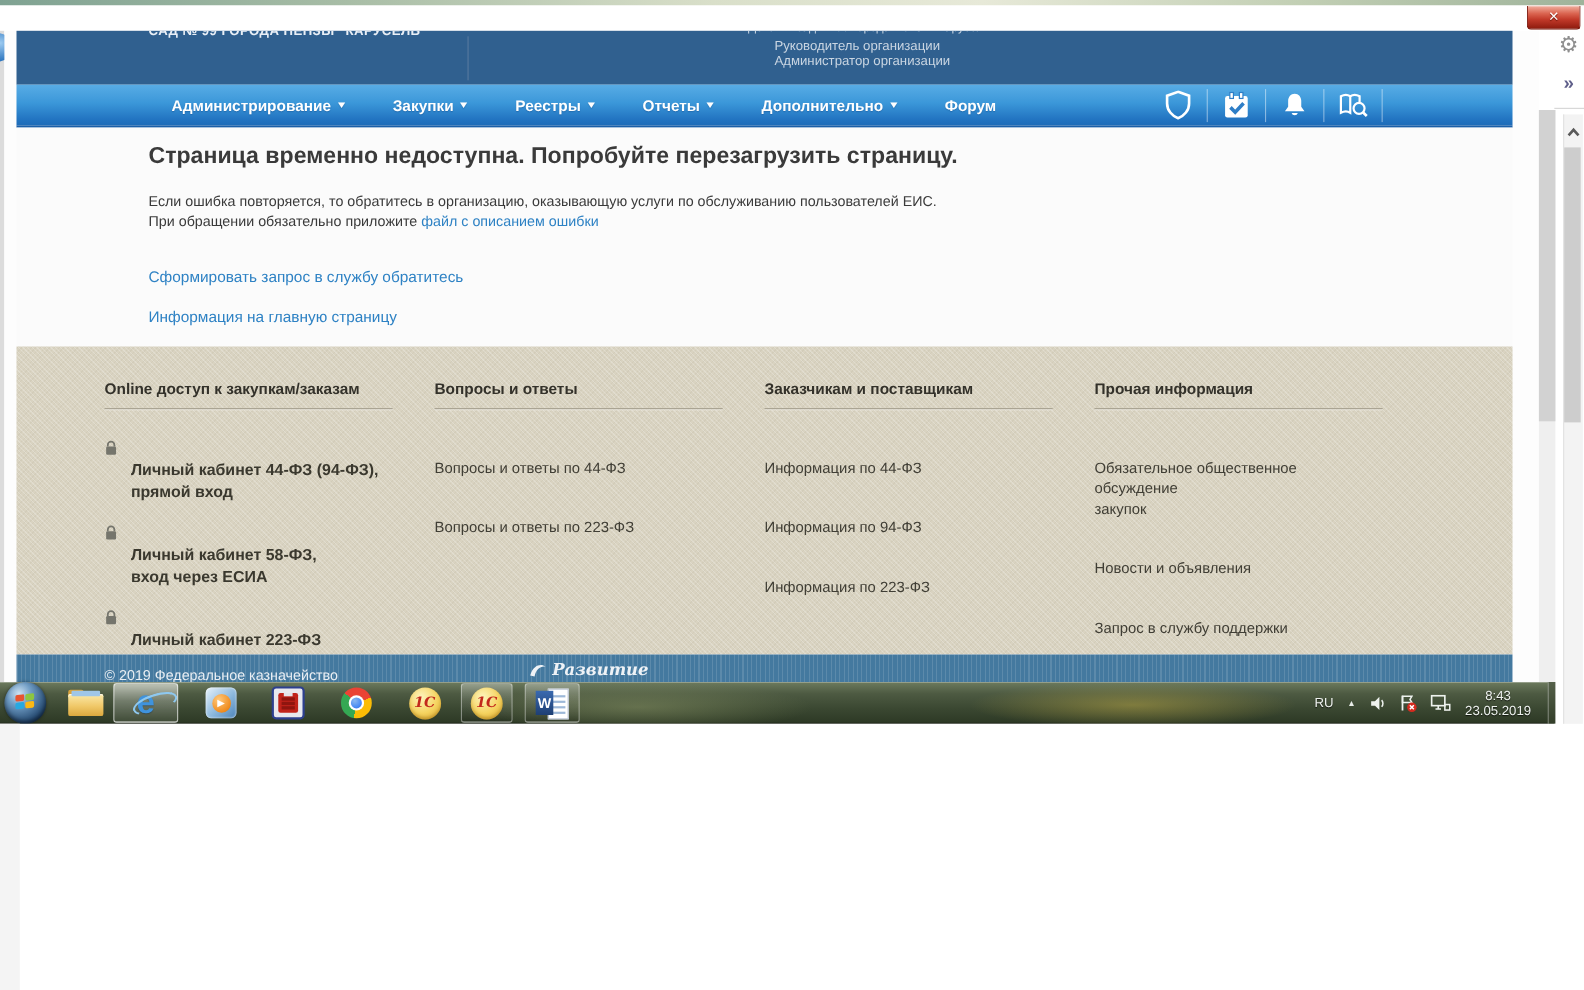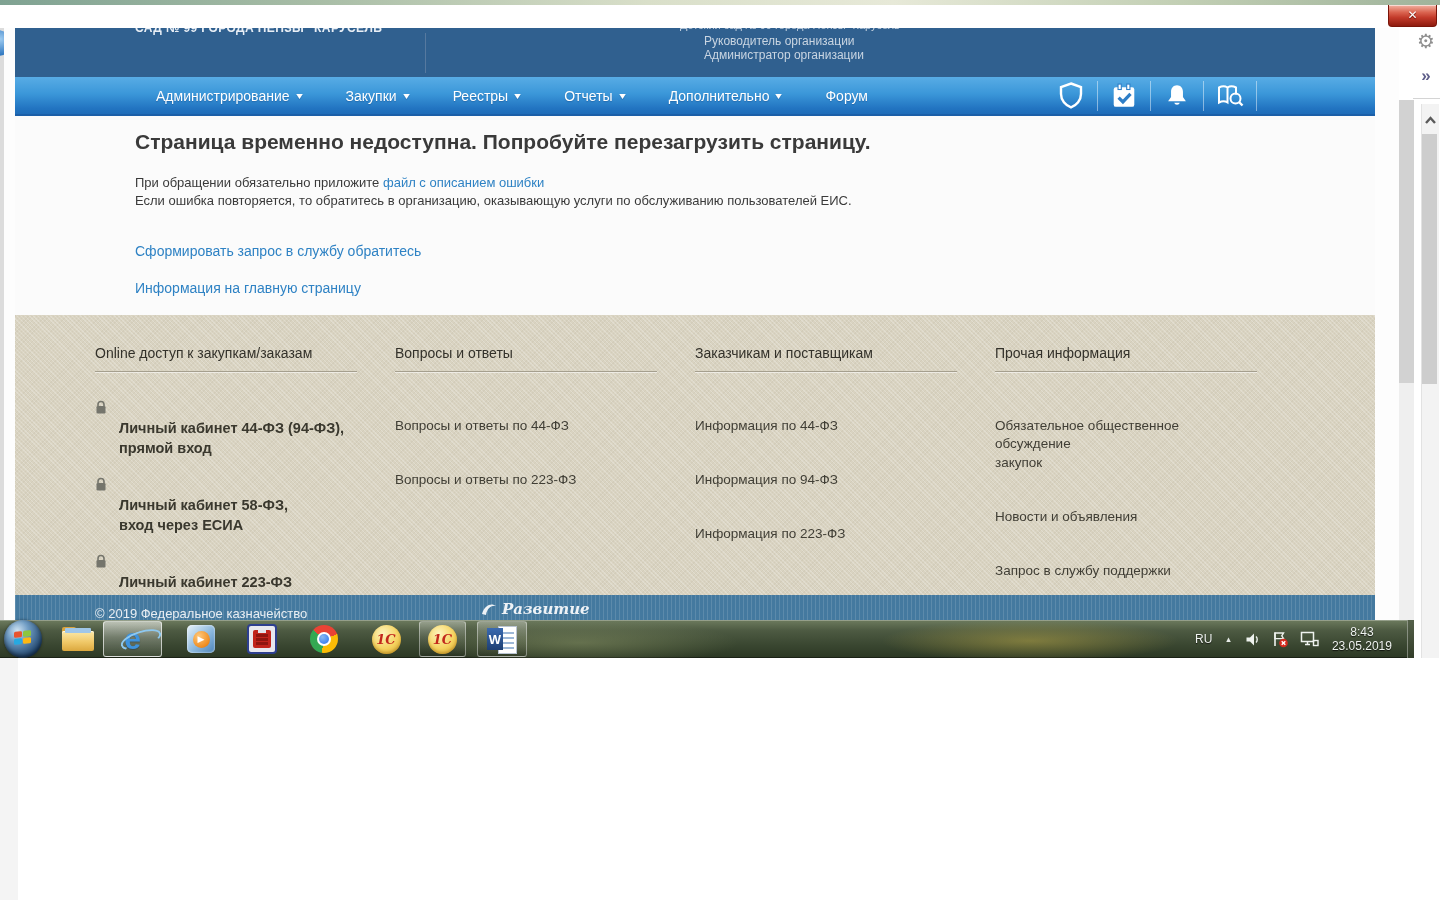--- a/index.html
+++ b/index.html
@@ -43,40 +43,40 @@
   #header-divider{position:absolute;left:410px;top:5px;width:1px;height:40px;background:#56799f;}
   #user-block{position:absolute;left:665px;top:0;width:560px;}
   #user-clip{height:7px;overflow:hidden;}
   #user-clip span{display:block;margin-top:-9px;color:#c4d2e1;font-size:11px;white-space:nowrap;}
   .user-role{color:#c9d5e2;font-size:12px;line-height:13.5px;margin-left:24px;}
 
   #nav-bar{left:0;top:49px;width:1360px;height:39px;
     background:linear-gradient(180deg,#58ace5 0%,#3b97d9 45%,#2274c1 85%,#1e6cb8 100%);
     border-bottom:2px solid #1b5fa8;box-sizing:border-box;}
   #nav-menu{position:absolute;left:141px;top:0;height:37px;display:flex;align-items:center;}
-  .nav-item{display:flex;align-items:center;color:#ffffff;font-size:14px;font-weight:normal;
+  .nav-item{display:flex;align-items:center;color:#ffffff;font-size:14px;font-weight:bold;
     margin-right:44px;cursor:pointer;white-space:nowrap;text-shadow:0 1px 1px rgba(0,40,90,.25);text-align:center;}
   .nav-caret{font-size:10px;margin-left:7px;transform:scaleX(1.3);}
   #nav-icons{position:absolute;right:118px;top:0;height:37px;display:flex;align-items:center;}
   .nav-ico{width:52px;height:37px;display:flex;align-items:center;justify-content:center;cursor:pointer;}
   .nav-sep{width:1px;height:30px;background:rgba(255,255,255,.45);}
 
   #content{left:0;top:88px;width:1360px;height:199px;background:#fbfbfb;}
   #error-title{position:absolute;left:120px;top:14px;font-size:21px;font-weight:bold;color:#3a3a3a;}
   #error-body{position:absolute;left:120px;top:58px;font-size:13px;color:#3a3a3a;line-height:18px;}
   a.lnk{color:#2e82c4;text-decoration:none;cursor:pointer;}
   #action-link-1{position:absolute;left:120px;top:127px;font-size:14px;}
   #action-link-2{position:absolute;left:120px;top:164px;font-size:14px;}
 
   
   #footer{left:0;top:287px;width:1360px;height:280px;background:#d9d3c1;
     background-image:repeating-linear-gradient(45deg,rgba(255,255,255,.22) 0 1px,transparent 1px 3px),
                      repeating-linear-gradient(-45deg,rgba(90,80,50,.05) 0 1px,transparent 1px 3px);}
   .f-col{position:absolute;top:30px;width:262px;}
-  .f-title{font-size:14px;font-weight:normal;color:#33312a;}
+  .f-title{font-size:14px;font-weight:bold;color:#33312a;}
   .f-rule{margin-top:10px;height:1px;background:#a59f8e;box-shadow:0 1px 0 rgba(255,255,255,.55);}
   .f-items{margin-top:26px;}
   .f-item{position:relative;margin-bottom:17px;font-size:13.5px;color:#403e35;line-height:1.38;
     white-space:pre-line;cursor:pointer;}
   .f-col.bold-col .f-item{font-weight:bold;font-size:14.5px;color:#3a382e;padding-left:24px;}
   .lock-ico{position:absolute;left:0;top:2px;}
 
   #footer-bottom{left:0;top:567px;width:1360px;height:27px;background:#44799f;overflow:hidden;
     background-image:repeating-linear-gradient(90deg,rgba(255,255,255,.13) 0 1px,transparent 1px 4px);}
   #copyright{position:absolute;left:80px;top:11px;color:#e9eef3;font-size:13px;}
@@ -265,22 +265,22 @@
             <line x1="24" y1="19.5" x2="27.5" y2="23" stroke="#ffffff" stroke-width="2.4"></line>
           </svg>
       </div>
       <div class="nav-sep"></div>
     </div>
   </div>
 
   <div class="abs" id="content">
     <div id="error-title">Страница временно недоступна. Попробуйте перезагрузить страницу.</div>
     <div id="error-body">
+      <div>Если ошибка повторяется, то обратитесь в организацию, оказывающую услуги по обслуживанию пользователей ЕИС.</div>
       <div><span>При обращении обязательно приложите </span><a class="lnk">файл с описанием ошибки</a></div>
-      <div>Если ошибка повторяется, то обратитесь в организацию, оказывающую услуги по обслуживанию пользователей ЕИС.</div>
     </div>
     <div id="action-link-1"><a class="lnk">Сформировать запрос в службу обратитесь</a></div>
     <div id="action-link-2"><a class="lnk">Информация на главную страницу</a></div>
   </div>
 
   <div class="abs" id="footer">
   <div class="f-col bold-col" style="left: 80px;">
     <div class="f-title">Online доступ к закупкам/заказам</div>
     <div class="f-rule"></div>
     <div class="f-items">

